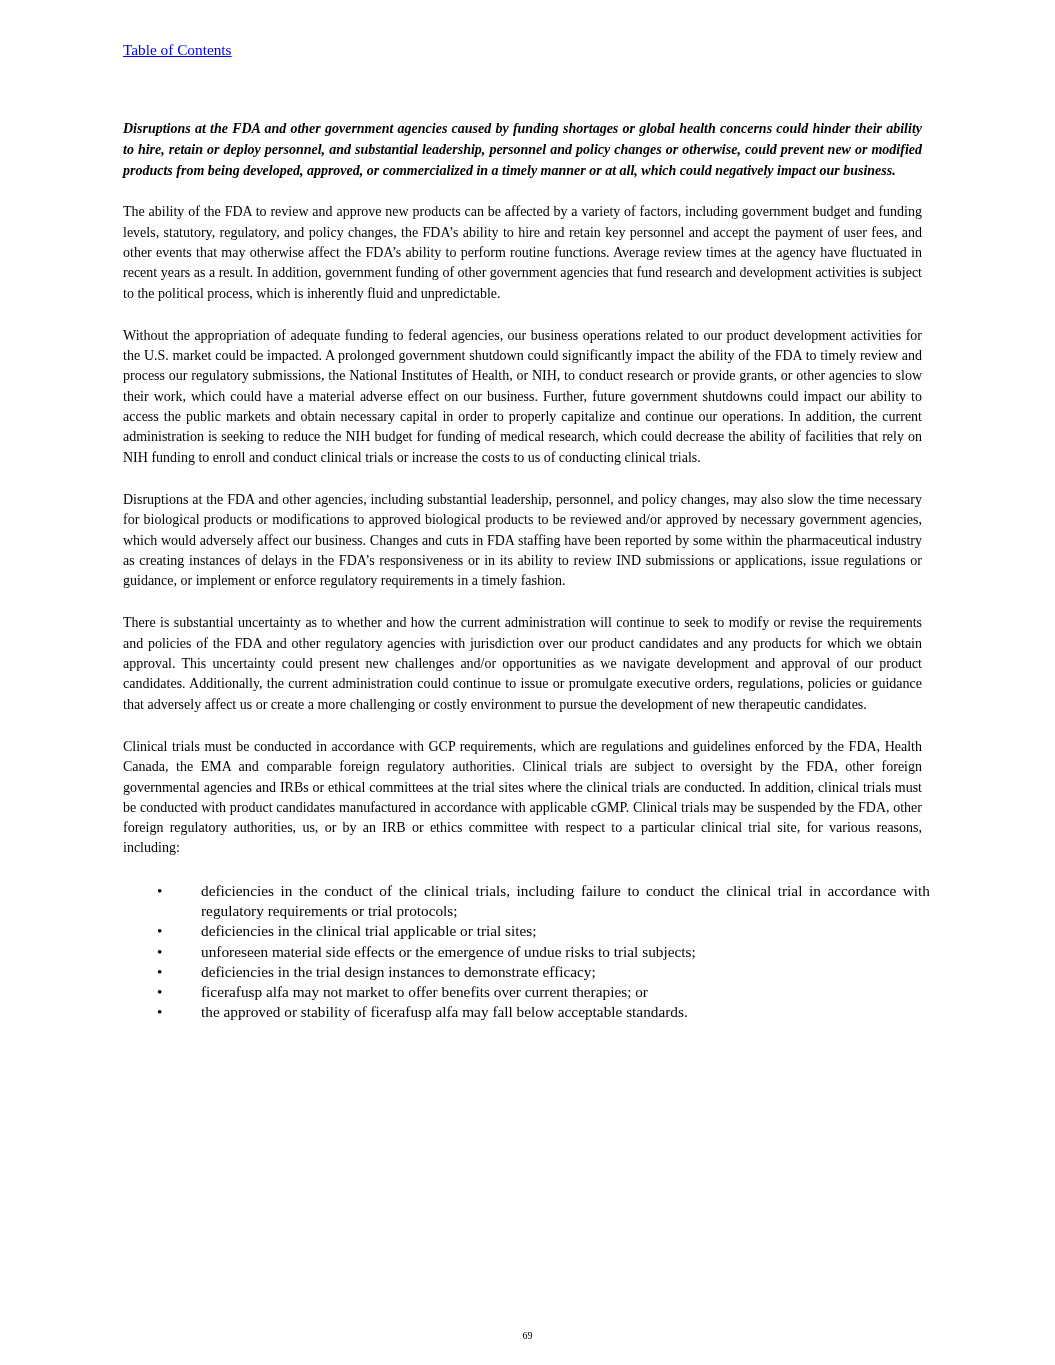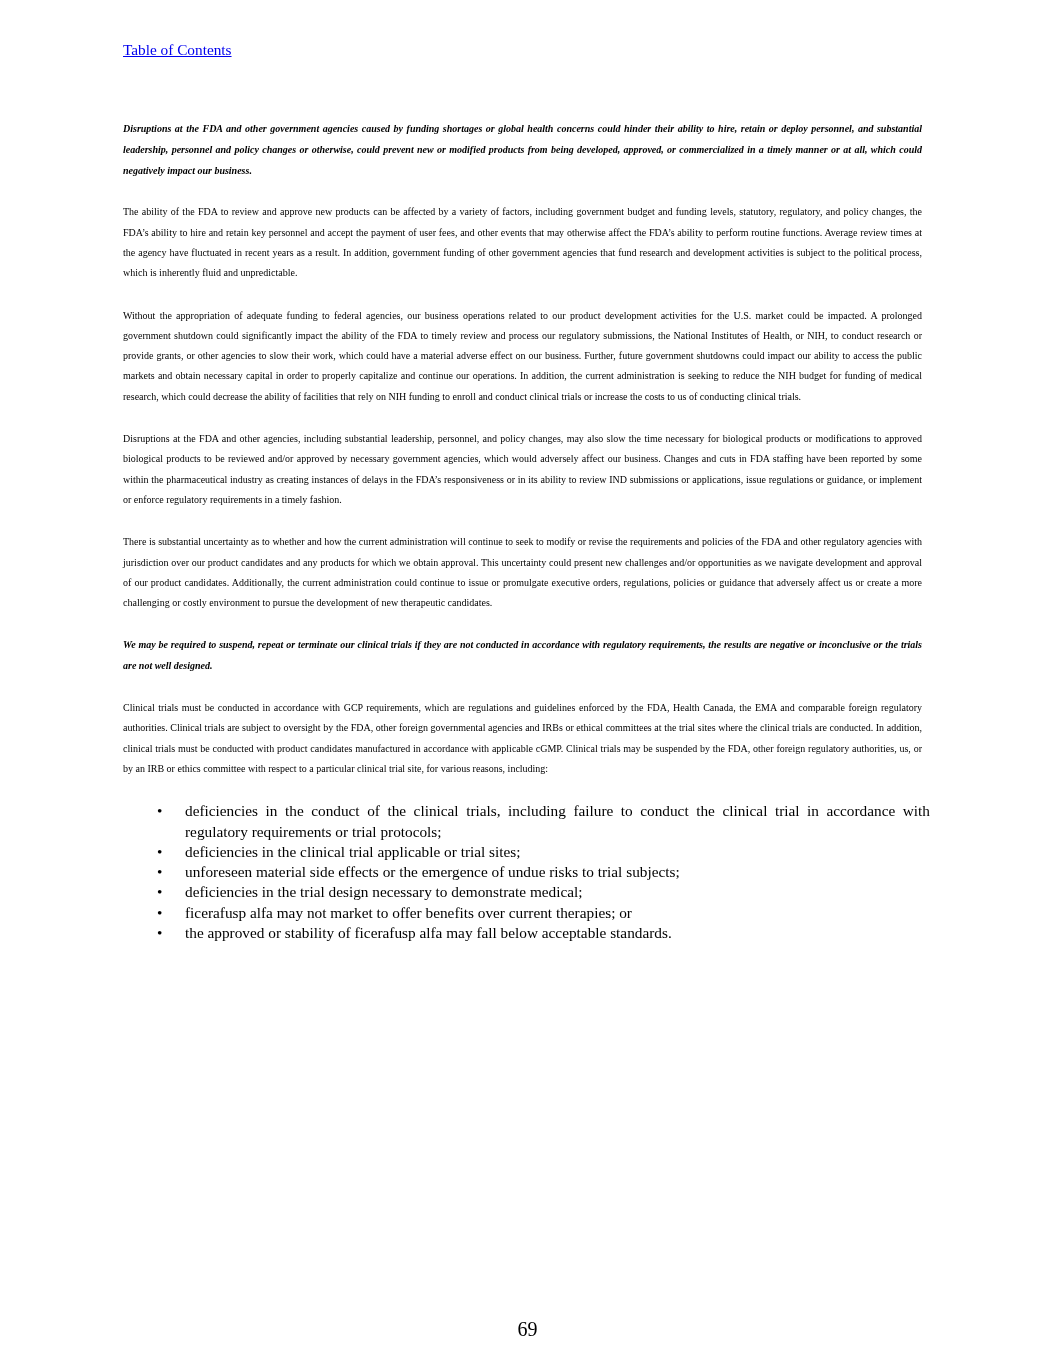--- a/index.html
+++ b/index.html
@@ -24,21 +24,21 @@
     cursor: pointer;
   }
   .content {
     position: absolute;
     top: 119px;
     left: 123px;
     width: 807px;
   }
   .para, .heading {
     margin: 0 8px 22px 0;
-    font-size: 10px;
+    font-size: 14px;
     line-height: 20.3px;
     text-align: justify;
   }
   .heading {
     font-weight: bold;
     font-style: italic;
     line-height: 20.8px;
     margin-bottom: 21px;
   }
   .heading-2 { margin-top: 1px; }
@@ -53,28 +53,29 @@
     line-height: 20.3px;
   }
   ul.bullets .bullet {
     flex: 0 0 62px;
     box-sizing: border-box;
     padding-left: 34px;
   }
   ul.bullets .li-text {
     flex: 1 1 auto;
     text-align: justify;
+    margin-left: 16px;
   }
   .page-number {
     position: absolute;
     bottom: 24px;
     left: 0;
     width: 100%;
     text-align: center;
-    font-size: 20px;
+    font-size: 10px;
   }
 </style>
 </head>
 <body>
 
 <div class="page">
 
   <a href="#" class="toc-link">Table of Contents</a>
 
   <div class="content">
@@ -82,40 +83,39 @@
     <p class="heading heading-1">Disruptions at the FDA and other government agencies caused by funding shortages or global health concerns could hinder their ability to hire, retain or deploy personnel, and substantial leadership, personnel and policy changes or otherwise, could prevent new or modified products from being developed, approved, or commercialized in a timely manner or at all, which could negatively impact our business.</p>
 
     <p class="para">The ability of the FDA to review and approve new products can be affected by a variety of factors, including government budget and funding levels, statutory, regulatory, and policy changes, the FDA’s ability to hire and retain key personnel and accept the payment of user fees, and other events that may otherwise affect the FDA’s ability to perform routine functions. Average review times at the agency have fluctuated in recent years as a result. In addition, government funding of other government agencies that fund research and development activities is subject to the political process, which is inherently fluid and unpredictable.</p>
 
     <p class="para">Without the appropriation of adequate funding to federal agencies, our business operations related to our product development activities for the U.S. market could be impacted. A prolonged government shutdown could significantly impact the ability of the FDA to timely review and process our regulatory submissions, the National Institutes of Health, or NIH, to conduct research or provide grants, or other agencies to slow their work, which could have a material adverse effect on our business. Further, future government shutdowns could impact our ability to access the public markets and obtain necessary capital in order to properly capitalize and continue our operations. In addition, the current administration is seeking to reduce the NIH budget for funding of medical research, which could decrease the ability of facilities that rely on NIH funding to enroll and conduct clinical trials or increase the costs to us of conducting clinical trials.</p>
 
     <p class="para">Disruptions at the FDA and other agencies, including substantial leadership, personnel, and policy changes, may also slow the time necessary for biological products or modifications to approved biological products to be reviewed and/or approved by necessary government agencies, which would adversely affect our business. Changes and cuts in FDA staffing have been reported by some within the pharmaceutical industry as creating instances of delays in the FDA’s responsiveness or in its ability to review IND submissions or applications, issue regulations or guidance, or implement or enforce regulatory requirements in a timely fashion.</p>
 
     <p class="para">There is substantial uncertainty as to whether and how the current administration will continue to seek to modify or revise the requirements and policies of the FDA and other regulatory agencies with jurisdiction over our product candidates and any products for which we obtain approval. This uncertainty could present new challenges and/or opportunities as we navigate development and approval of our product candidates. Additionally, the current administration could continue to issue or promulgate executive orders, regulations, policies or guidance that adversely affect us or create a more challenging or costly environment to pursue the development of new therapeutic candidates.</p>
 
-    <p class="heading heading-2">We may be required to suspend, repeat or terminate our clinical trials if they are not conducted in accordance with regulatory requirements, the results are negative or inconclusive or the trials are not well designed.</p>
 
     <p class="para">Clinical trials must be conducted in accordance with GCP requirements, which are regulations and guidelines enforced by the FDA, Health Canada, the EMA and comparable foreign regulatory authorities. Clinical trials are subject to oversight by the FDA, other foreign governmental agencies and IRBs or ethical committees at the trial sites where the clinical trials are conducted. In addition, clinical trials must be conducted with product candidates manufactured in accordance with applicable cGMP. Clinical trials may be suspended by the FDA, other foreign regulatory authorities, us, or by an IRB or ethics committee with respect to a particular clinical trial site, for various reasons, including:</p>
 
     <ul class="bullets">
       <li>
         <span class="bullet">•</span>
         <span class="li-text">deficiencies in the conduct of the clinical trials, including failure to conduct the clinical trial in accordance with regulatory requirements or trial protocols;</span>
       </li>
       <li>
         <span class="bullet">•</span>
         <span class="li-text">deficiencies in the clinical trial applicable or trial sites;</span>
       </li>
       <li>
         <span class="bullet">•</span>
         <span class="li-text">unforeseen material side effects or the emergence of undue risks to trial subjects;</span>
       </li>
       <li>
         <span class="bullet">•</span>
-        <span class="li-text">deficiencies in the trial design necessary to demonstrate medical;</span>
+        <span class="li-text">deficiencies in the trial design instances to demonstrate efficacy;</span>
       </li>
       <li>
         <span class="bullet">•</span>
         <span class="li-text">ficerafusp alfa may not market to offer benefits over current therapies; or</span>
       </li>
       <li>
         <span class="bullet">•</span>
         <span class="li-text">the approved or stability of ficerafusp alfa may fall below acceptable standards.</span>
       </li>
     </ul>

